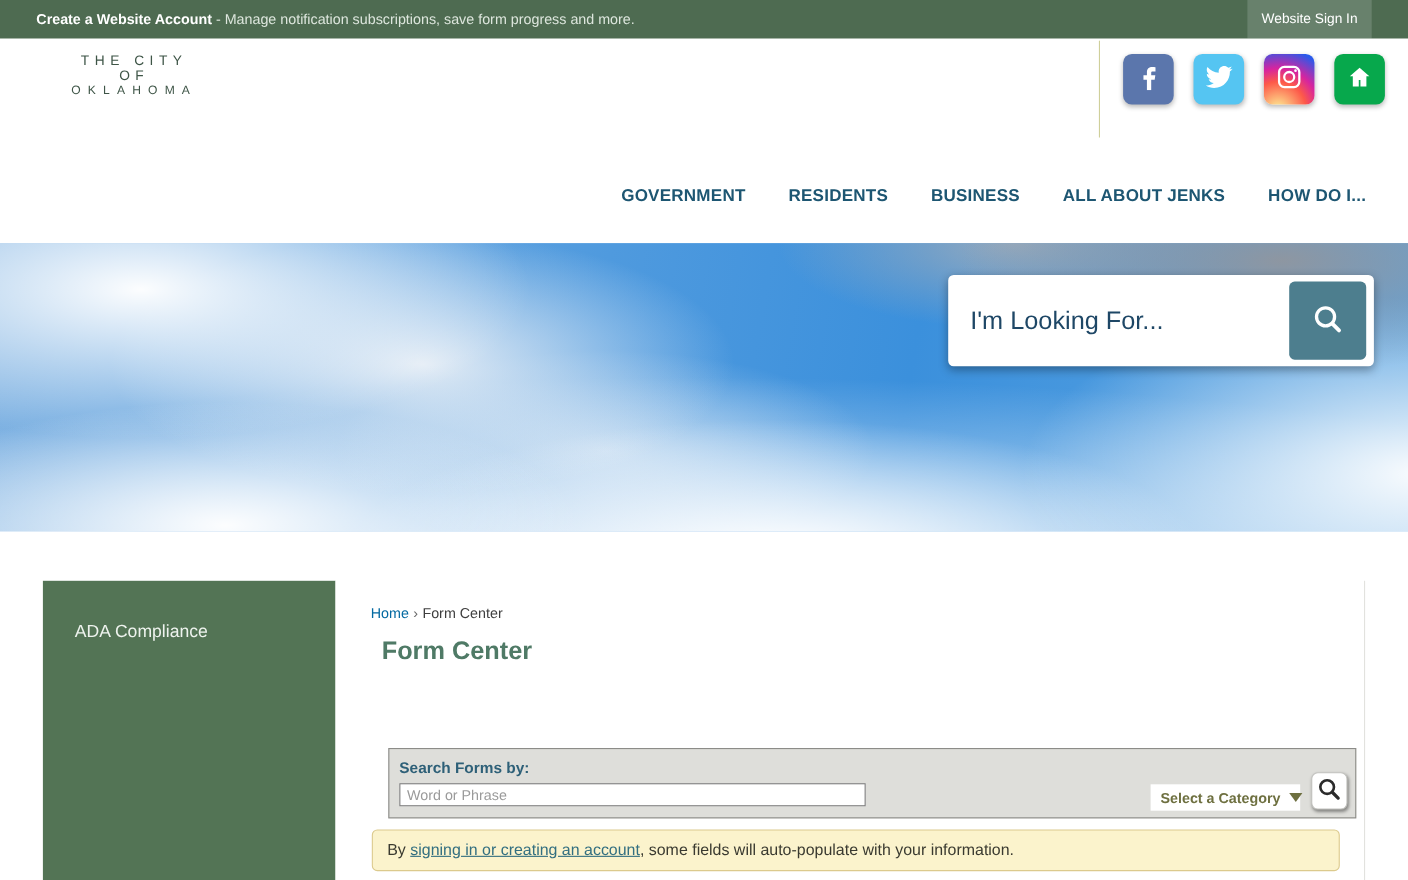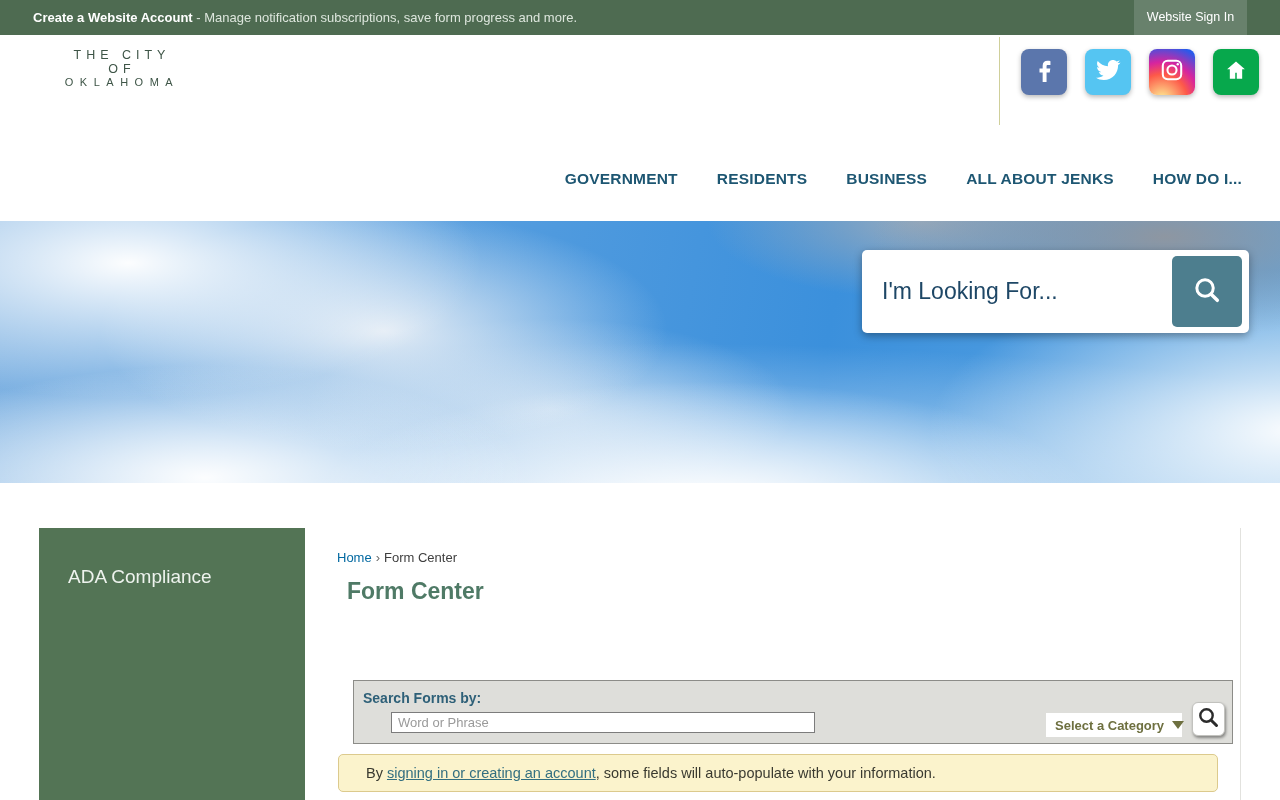--- a/index.html
+++ b/index.html
@@ -77,42 +77,41 @@
   }
   .hero-input::placeholder { color:#1e4766; opacity:1; }
   .hero-search-btn {
     position:absolute; right:7px; top:6px; width:70px; height:71px;
     background:#4d7e8e; border:none; border-radius:5px;
     display:flex; align-items:center; justify-content:center; cursor:pointer;
   }
 
   
   .sidebar { position:absolute; left:39px; top:528px; width:266px; height:272px; background:#537455; }
-  .sidebar-item { margin:38px 0 0 29px; color:#eef3ee; font-size:19px; cursor:pointer; }
+  .sidebar-item { margin:38px 0 0 29px; color:#eef3ee; font-size:16px; cursor:pointer; }
 
   .content { position:absolute; left:305px; top:528px; width:936px; height:272px; background:#ffffff; border-right:1px solid #e2e2de; }
 
   .breadcrumb { position:absolute; left:32px; top:22px; font-size:13px; }
   .breadcrumb .home { color:#0369a1; cursor:pointer; }
   .breadcrumb .sep { color:#6a6a6a; margin:0 4px; }
   .breadcrumb .current { color:#3e3e3e; }
 
   .page-title { position:absolute; left:42px; top:50px; font-size:23px; font-weight:bold; color:#4f7a66; }
 
   .search-box {
     position:absolute; left:48px; top:152px; width:880px; height:64px;
     background:#dededa; border:1px solid #8c8c88;padding-left:22px;
   }
   .search-box-label { position:absolute; left:9px; top:9px; font-size:14px; font-weight:bold; color:#2e6078; }
   .word-input {
     position:absolute; left:9px; top:31px; width:424px; height:21px;
     border:1px solid #7c7c7c; background:#ffffff; outline:none;
     font-size:13px; padding:0 6px; color:#333333;
     font-family:"Liberation Sans", sans-serif;
-    margin-left:28px;
   }
   .word-input::placeholder { color:#9a9a9a; opacity:1; }
   .category-select {
     position:absolute; left:692px; top:32px; width:136px; height:24px;
     background:#ffffff; display:flex; align-items:center; justify-content:space-between;
     padding:0 9px; cursor:pointer;
   }
   .category-select .cat-label { font-size:13px; font-weight:bold; color:#6e7040; white-space:nowrap; }
   .cat-arrow {
     width:0; height:0; margin-left:8px;
@@ -122,21 +121,21 @@
   .form-search-btn {
     position:absolute; left:838px; top:21px; width:33px; height:34px;
     background:#ffffff; border:1px solid #c2c2be; border-radius:6px;
     box-shadow:1px 2px 3px rgba(0,0,0,0.4);
     display:flex; align-items:center; justify-content:center; cursor:pointer;
   }
 
   .notice {
     position:absolute; left:33px; top:226px; width:880px; height:38px;
     background:#fbf3cc; border:1px solid #dcca8d; border-radius:5px;
-    font-size:14.5px; color:#3a3a30; line-height:36px; padding-left:27px;
+    font-size:14.5px; color:#3a3a30; line-height:36px; padding-left:13px;
     white-space:pre;
   }
   .notice .link { color:#336f80; text-decoration:underline; cursor:pointer; }
 </style>
 </head>
 <body>
 
 <div class="topbar">
   <div class="topbar-promo"><span class="bold">Create a Website Account</span><span> - Manage notification subscriptions, save form progress and more.</span></div>
   <div class="signin-btn">Website Sign In</div>

